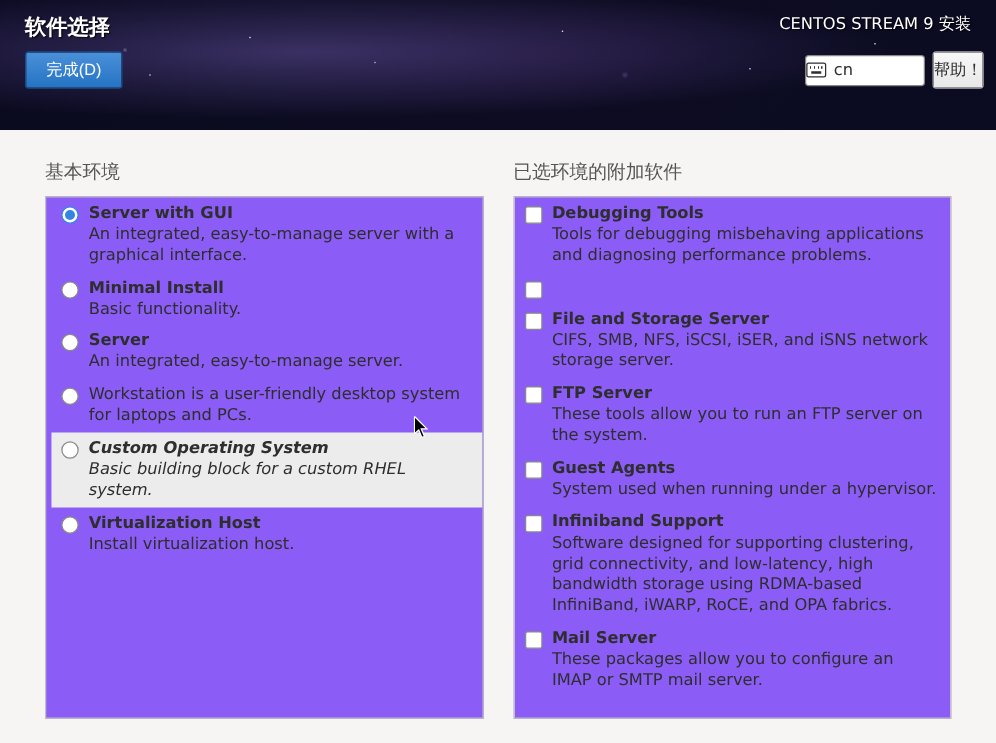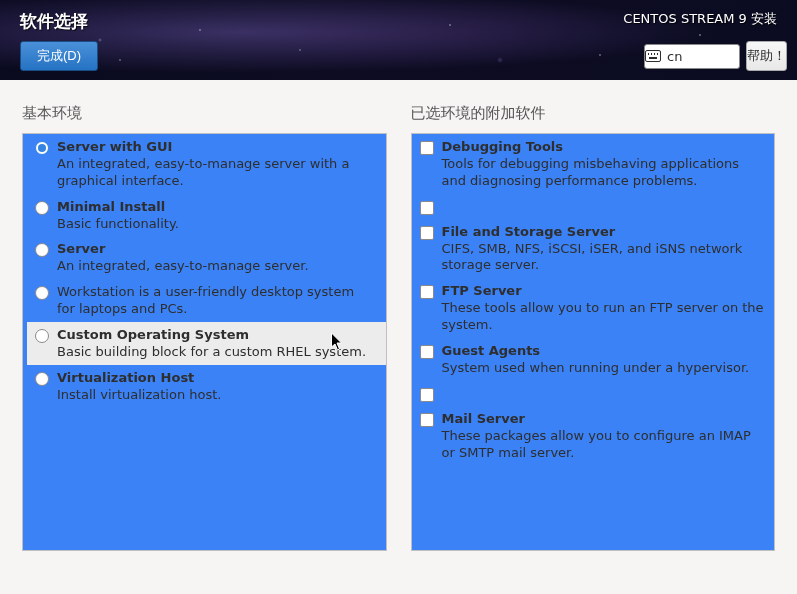--- a/index.html
+++ b/index.html
@@ -7,21 +7,21 @@
     width: 797px;
     height: 594px;
     font-family: "DejaVu Sans", "Open Sans", sans-serif;
     font-size: 13px;
     color: #2e2e2e;
     background: #f6f5f4;
     overflow: hidden;
     position: relative;
   }
   .header {
-    height: 80px;
+    height: 104px;
     background: radial-gradient(ellipse at 30% 40%, rgba(90,70,140,0.5), rgba(10,10,30,0.9) 60%),
                 linear-gradient(135deg, #0a0a2a 0%, #1a1a3a 30%, #2a1a4a 60%, #0a1a3a 100%);
     position: relative;
     color: #fff;
     overflow: hidden;
   }
   .header::before {
     content: "";
     position: absolute;
     inset: 0;
@@ -113,48 +113,48 @@
     border: 1px solid #aaa;
     color: #2e2e2e;
     padding: 5px 0;
     border-radius: 3px;
     font-size: 13px;
     cursor: pointer;
   }
   .content {
     display: flex;
     gap: 24px;
-    padding: 24px 22px 10px;
+    padding: 24px 36px 10px;
   }
   .column {
     flex: 1;
     min-width: 0;
   }
   .col-title {
     font-size: 15px;
     color: #555;
     margin-bottom: 10px;
   }
   .list-box {
     border: 1px solid #c0c0c0;
-    background: #3b82f6;
+    background: #8b5cf6;
     height: 418px;
     overflow: hidden;
     position: relative;
   }
   .list-inner {
     overflow-y: hidden;
   }
   .row {
     display: flex;
     align-items: flex-start;
     padding: 5px 10px 4px 8px;
     gap: 8px;
   }
-  .row.highlight { background: #ececec; }
+  .row.highlight { background: #ececec; font-style: italic; }
   .radio, .check {
     flex: none;
     width: 14px;
     height: 14px;
     margin-top: 2px;
     position: relative;
   }
   .radio {
     border: 1.5px solid #8a8a8a;
     border-radius: 50%;
@@ -296,20 +296,22 @@
           <div class="row">
             <div class="check"></div>
             <div class="row-text">
               <div class="row-title">Guest Agents</div>
               <div class="row-desc">System used when running under a hypervisor.</div>
             </div>
           </div>
           <div class="row">
             <div class="check"></div>
             <div class="row-text">
+              <div class="row-title">Infiniband Support</div>
+              <div class="row-desc">Software designed for supporting clustering, grid connectivity, and low-latency, high bandwidth storage using RDMA-based InfiniBand, iWARP, RoCE, and OPA fabrics.</div>
             </div>
           </div>
           <div class="row">
             <div class="check"></div>
             <div class="row-text">
               <div class="row-title">Mail Server</div>
               <div class="row-desc">These packages allow you to configure an IMAP or SMTP mail server.</div>
             </div>
           </div>
         </div>

